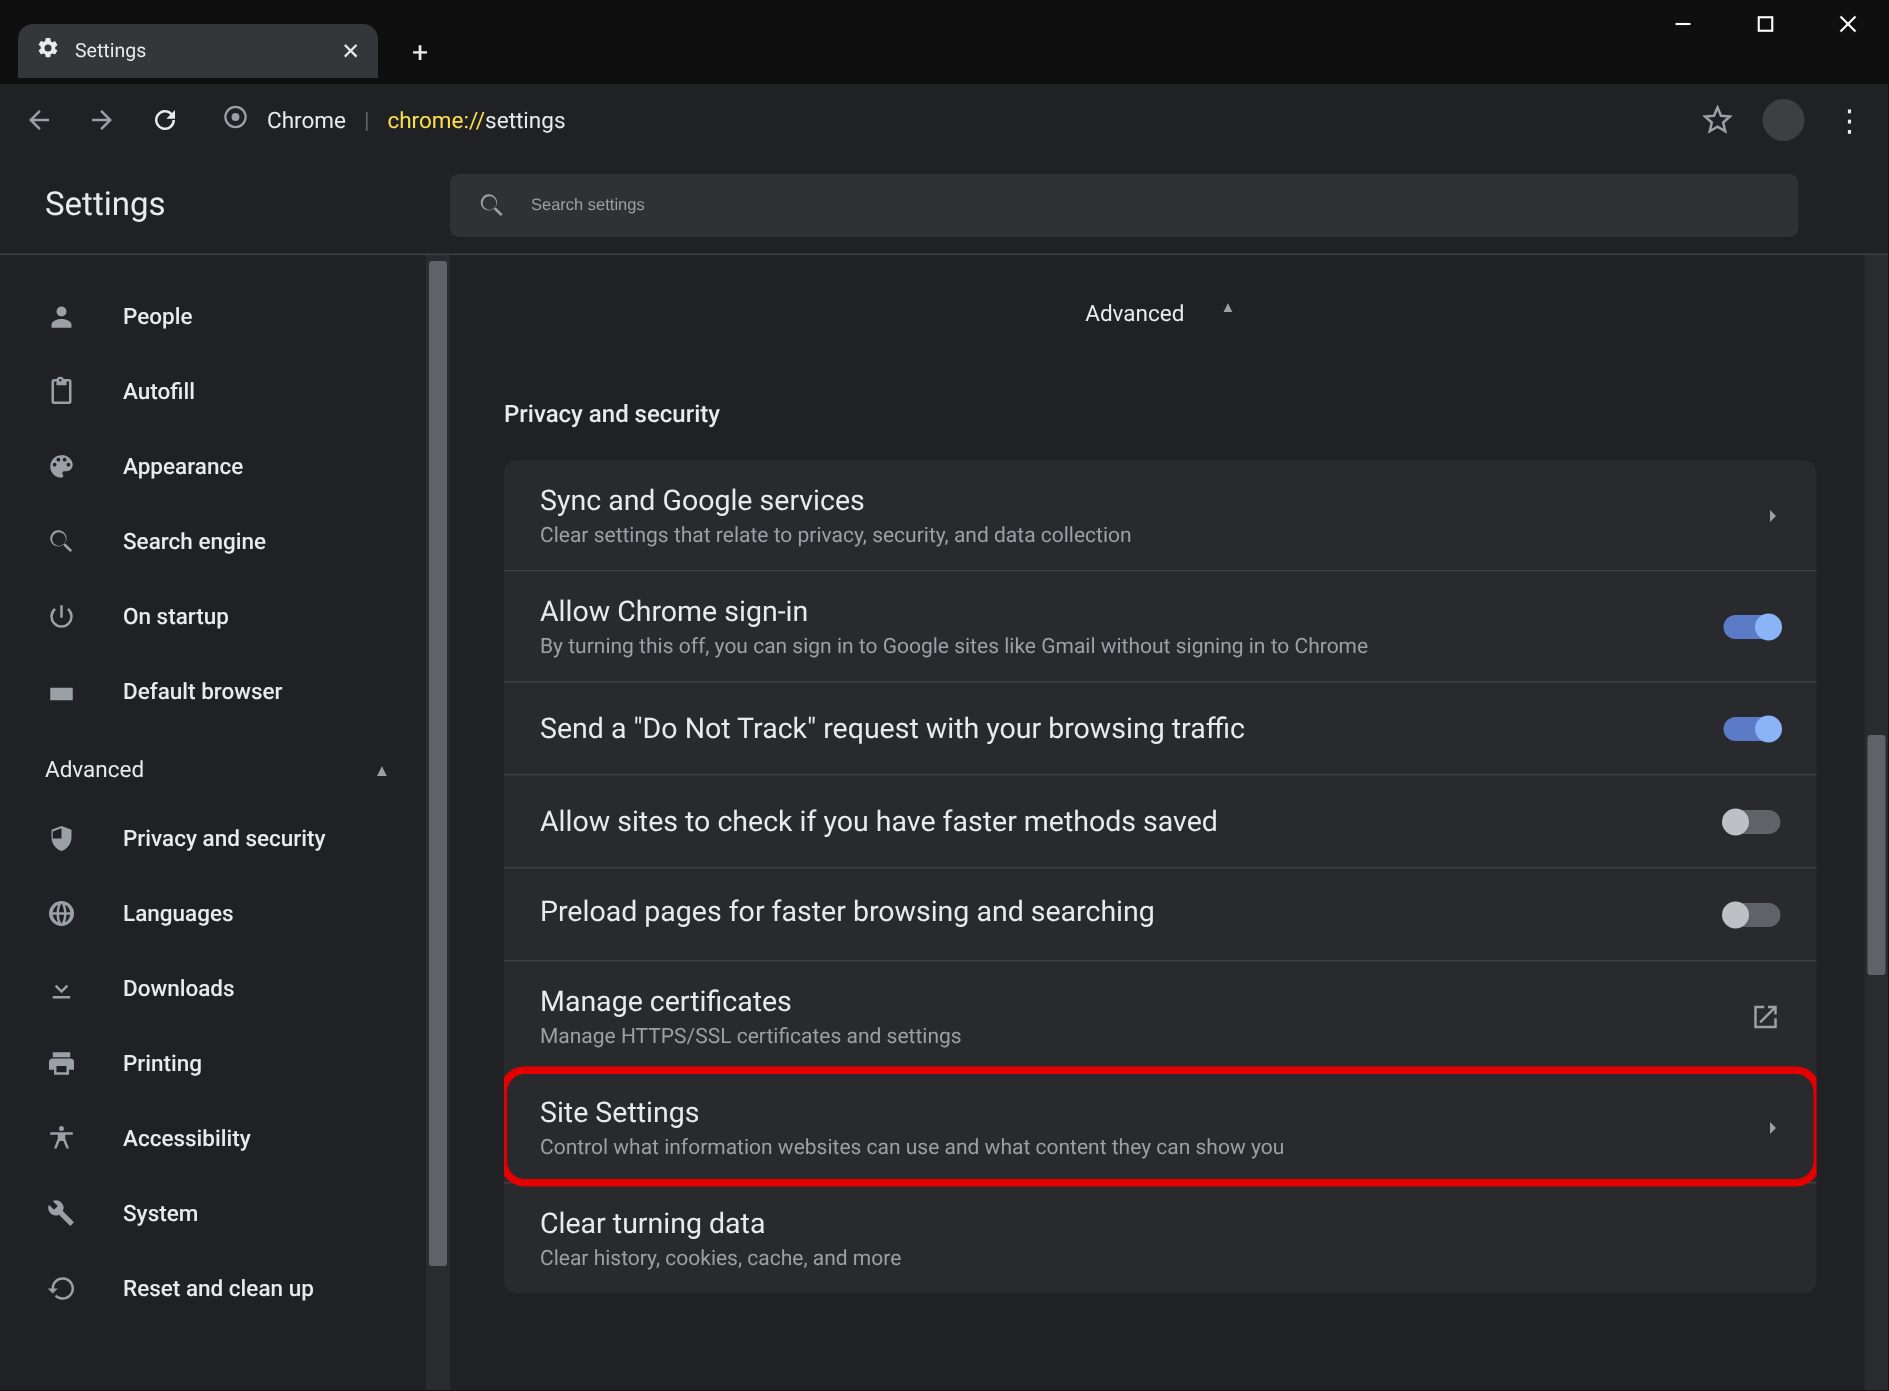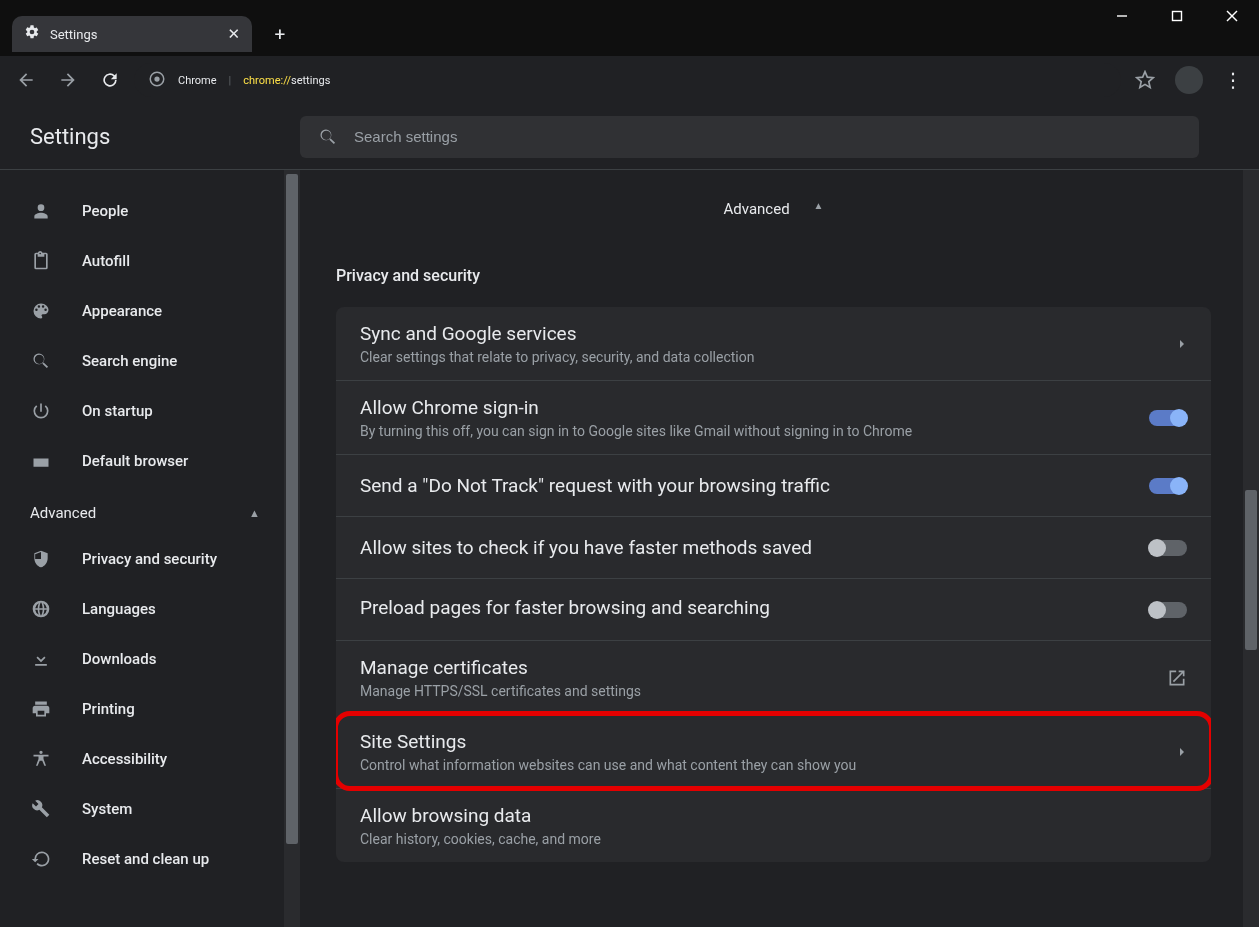--- a/index.html
+++ b/index.html
@@ -64,21 +64,21 @@
   }
   .nav-arrow {
     width: 36px; height: 36px; display: flex; align-items: center; justify-content: center;
     border-radius: 50%;
   }
   .nav-arrow svg { width: 20px; height: 20px; fill: #9aa0a6; }
   .nav-arrow.enabled svg { fill: #e8eaed; }
   .omni {
     flex: 1; height: 34px; background: #202124;
     border-radius: 17px; display: flex; align-items: center; padding: 0 14px;
-    gap: 12px; color: #9aa0a6; font-size: 11px;
+    gap: 12px; color: #9aa0a6; font-size: 15px;
   }
   .omni .chrome-ico svg { width: 18px; height: 18px; }
   .omni .label { color: #e8eaed; }
   .omni .divider { color: #5f6368; }
   .omni .url-dim { color: #fde047; }
   .omni .url-bright { color: #e8eaed; }
   .star { width: 36px; display: flex; justify-content: center; }
   .star svg { width: 20px; height: 20px; fill: none; stroke: #9aa0a6; stroke-width: 2; }
   .avatar { width: 28px; height: 28px; border-radius: 50%; background: #3c4043; margin: 0 6px; }
   .menu-dots { width: 36px; display: flex; justify-content: center; color: #e8eaed; font-size: 20px; }
@@ -95,21 +95,21 @@
   .search-wrap {
     flex: 1; padding-right: 60px;
   }
   .search-box {
     height: 42px; background: #303134; border-radius: 6px;
     display: flex; align-items: center; padding: 0 18px; gap: 16px;
   }
   .search-box svg { width: 20px; height: 20px; fill: #9aa0a6; }
   .search-box input {
     background: transparent; border: none; outline: none;
-    color: #a3a3a3; font-size: 15px; flex: 1;
+    color: #a3a3a3; font-size: 11px; flex: 1;
   }
   .search-box input::placeholder { color: #9aa0a6; }
 
   
   .body {
     display: flex; height: calc(927px - 56px - 48px - 66px);
     background: #202124;
   }
   .sidebar {
     width: 300px; padding-top: 16px; position: relative;
@@ -477,21 +477,21 @@
         </div>
         <div class="action caret">
             <svg viewBox="0 0 10 10">
               <path d="M3 1l4 4-4 4z"></path>
             </svg>
           </div>
       </div>
 
       <div class="row">
         <div class="txt">
-          <div class="title">Allow browsing data</div>
+          <div class="title">Clear turning data</div>
           <div class="sub">Clear history, cookies, cache, and more</div>
         </div>
       </div>
 
     </div>
 
     <div class="content-scrollbar">
       <div class="content-thumb"></div>
     </div>
   </div>

